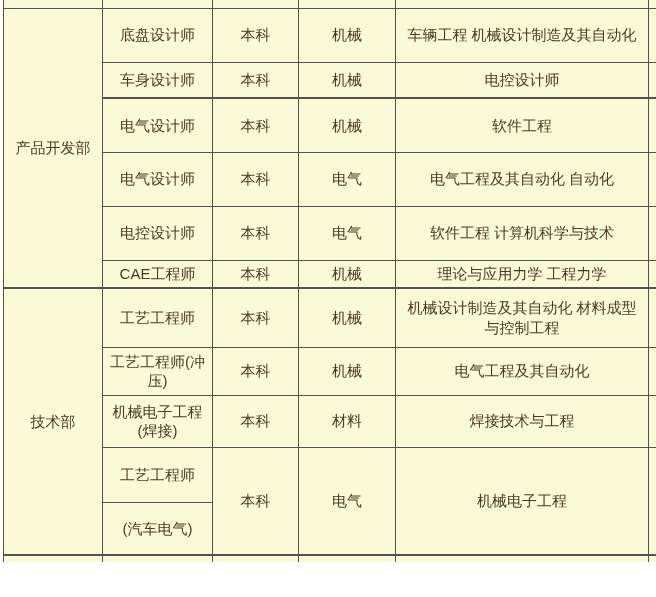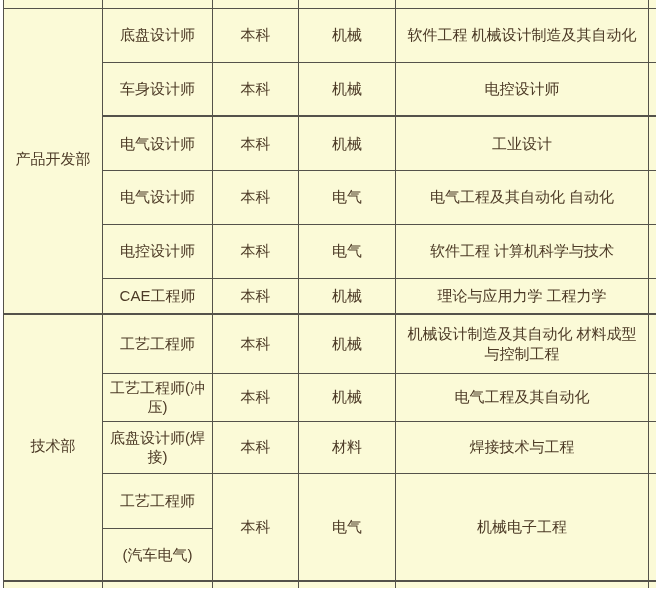--- a/index.html
+++ b/index.html
@@ -28,21 +28,21 @@
     text-align: center;
     vertical-align: middle;
     padding: 2px 5px;
     overflow: hidden;
     word-break: break-all;
   }
   tr.thick-top > td { border-top-width: 2px; }
   tr.sliver-top > td { border-top: none; }
   tr.sliver-bottom > td { border-top-width: 2px; border-bottom: none; }
   td.col-right { border-right: none; }
-  td.dept { font-size: 15px; font-family: Liberation Mono, monospace; }
+  td.dept { font-size: 15px; }
 </style>
 </head>
 <body>
 
 <div class="stage">
   <table class="recruit">
     <colgroup>
       <col style="width:99px">
       <col style="width:110px">
       <col style="width:86px">
@@ -59,52 +59,52 @@
       <td></td>
       <td></td>
       <td class="col-right"></td>
     </tr>
 
     <tr style="height:54px">
       <td class="dept" rowspan="6">产品开发部</td>
       <td>底盘设计师</td>
       <td>本科</td>
       <td>机械</td>
-      <td>软件工程 机械设计制造及其自动化</td>
+      <td>车辆工程 机械设计制造及其自动化</td>
       <td class="col-right"></td>
     </tr>
-    <tr style="height:54px">
+    <tr style="height:36px">
       <td>车身设计师</td>
       <td>本科</td>
       <td>机械</td>
       <td>电控设计师</td>
       <td class="col-right"></td>
     </tr>
     <tr class="thick-top" style="height:54px">
       <td>电气设计师</td>
       <td>本科</td>
       <td>机械</td>
-      <td>工业设计</td>
+      <td>软件工程</td>
       <td class="col-right"></td>
     </tr>
     <tr style="height:54px">
       <td>电气设计师</td>
       <td>本科</td>
       <td>电气</td>
       <td>电气工程及其自动化 自动化</td>
       <td class="col-right"></td>
     </tr>
     <tr style="height:54px">
       <td>电控设计师</td>
       <td>本科</td>
       <td>电气</td>
       <td>软件工程 计算机科学与技术</td>
       <td class="col-right"></td>
     </tr>
-    <tr style="height:36px">
+    <tr style="height:28px">
       <td>CAE工程师</td>
       <td>本科</td>
       <td>机械</td>
       <td>理论与应用力学 工程力学</td>
       <td class="col-right"></td>
     </tr>
 
     <tr class="thick-top" style="height:59px">
       <td class="dept" rowspan="5">技术部</td>
       <td>工艺工程师</td>
@@ -114,21 +114,21 @@
       <td class="col-right"></td>
     </tr>
     <tr style="height:48px">
       <td>工艺工程师(冲压)</td>
       <td>本科</td>
       <td>机械</td>
       <td>电气工程及其自动化</td>
       <td class="col-right"></td>
     </tr>
     <tr style="height:52px">
-      <td>底盘设计师(焊接)</td>
+      <td>机械电子工程(焊接)</td>
       <td>本科</td>
       <td>材料</td>
       <td>焊接技术与工程</td>
       <td class="col-right"></td>
     </tr>
     <tr style="height:55px">
       <td>工艺工程师</td>
       <td rowspan="2">本科</td>
       <td rowspan="2">电气</td>
       <td rowspan="2">机械电子工程</td>

